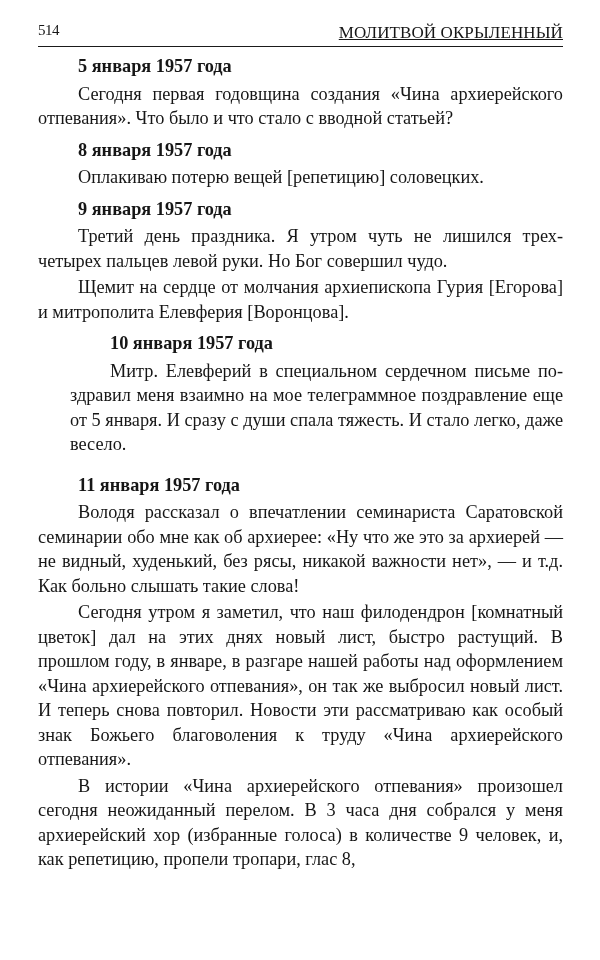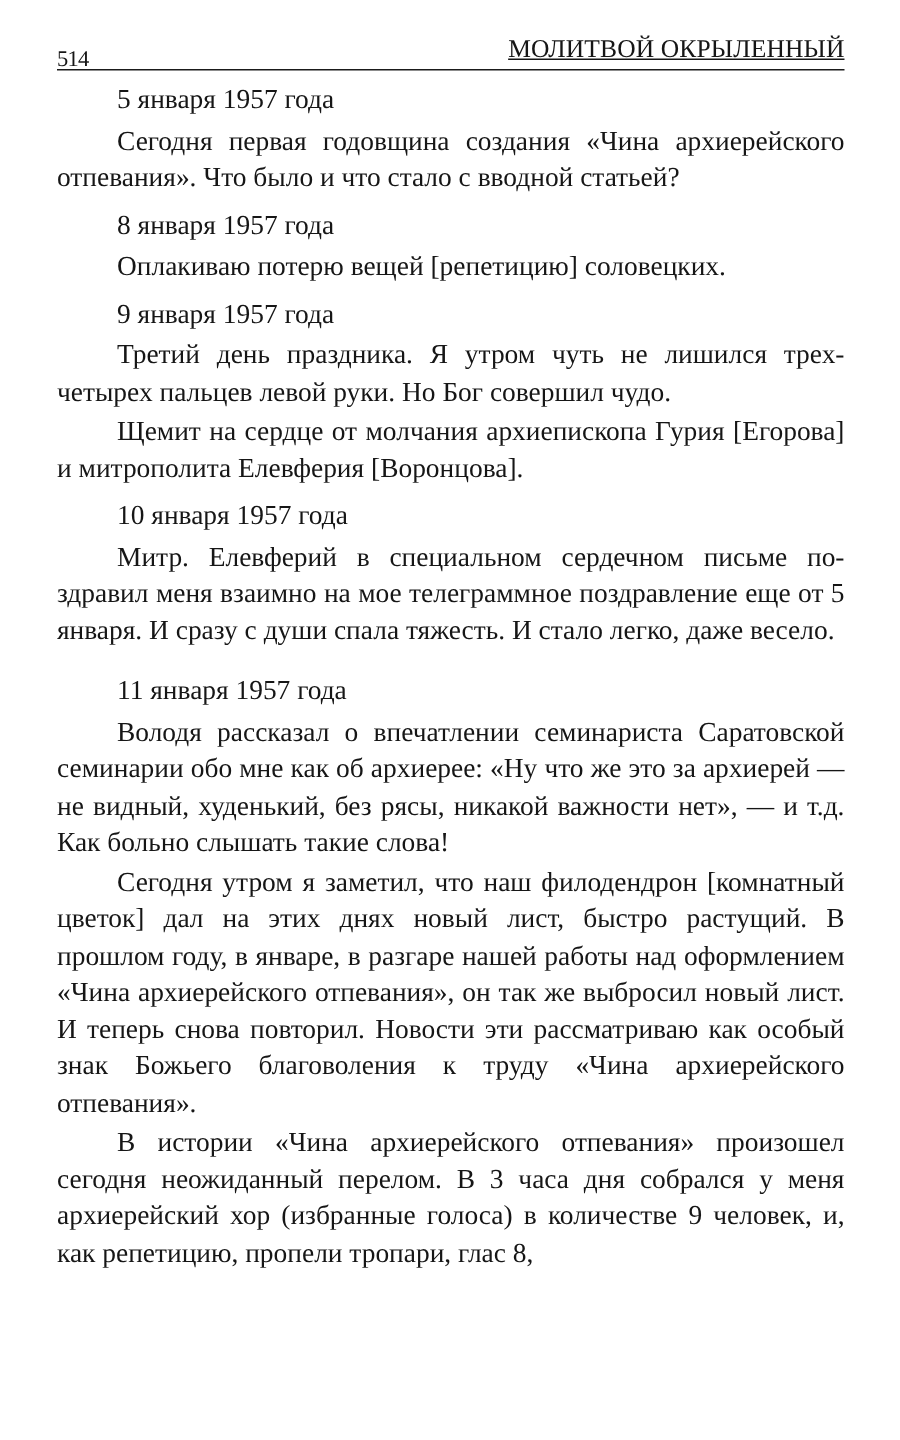--- a/index.html
+++ b/index.html
@@ -7,34 +7,34 @@
     width: 600px; height: 960px; overflow: hidden; position: relative;
     font-family: "DejaVu Serif", "Liberation Serif", serif;
     color: #161616;
   }
   .page { position: absolute; left: 38px; top: 0; width: 525px; }
   .header {
     position: absolute; left: 0; top: 22px; width: 525px; height: 24px;
     border-bottom: 1.5px solid #1a1a1a;
     font-family: "Liberation Serif", serif;
   }
-  .page-number { position: absolute; left: 0; top: 10px; font-size: 15px; letter-spacing: -0.5px; text-align: right; }
+  .page-number { position: absolute; left: 0; top: 0; font-size: 15px; letter-spacing: -0.5px; text-align: right; }
   .running-title { position: absolute; right: 0; top: 1px; font-size: 17px; letter-spacing: 0.1px; text-decoration: underline; }
   .content { position: absolute; left: 0; top: 54px; width: 525px; }
   .entry { margin-bottom: 7px; }
   .entry-date {
     font-family: "Liberation Serif", serif; font-size: 18.3px;
-    line-height: 24.5px; padding-left: 40px; margin-bottom: 3px;
+    line-height: 24.5px; padding-left: 40px; margin-bottom: 3px; font-weight: bold;
   }
   .para {
     font-family: "Liberation Serif", serif; font-size: 18.3px;
     line-height: 24.5px; text-indent: 40px; text-align: justify;
     margin: 0 0 2px 0; hyphens: manual;
   }
-  .entry-gap-large { margin-bottom: 16px; }
+  .entry-gap-large { margin-bottom: 16px; margin-left: 32px; }
 </style>
 </head>
 <body>
 
 <div class="page">
   <div class="header">
     <span class="page-number">514</span>
     <span class="running-title">МОЛИТВОЙ ОКРЫЛЕННЫЙ</span>
   </div>
 

